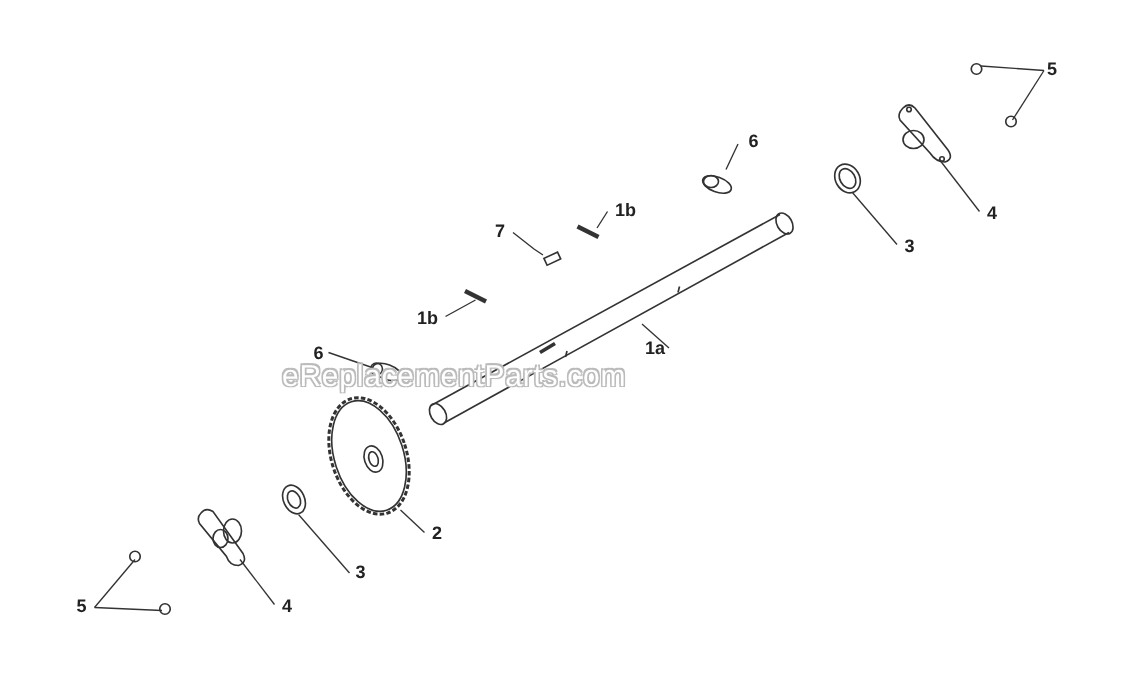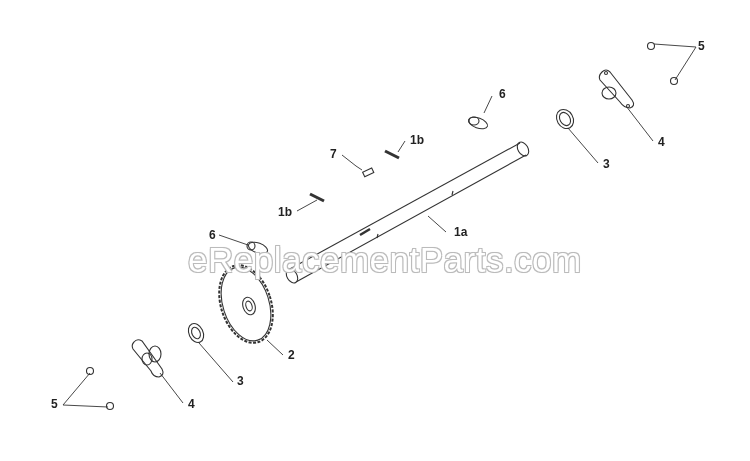--- a/index.html
+++ b/index.html
@@ -1,19 +1,19 @@
 <!DOCTYPE html>
 <html><head>
 <meta charset="utf-8">
 <style>
   html, body { margin:0; padding:0; background:#ffffff; }
   body { width:750px; height:461px; position:relative; overflow:hidden; font-family:"Liberation Sans", sans-serif; }
   #diagram { position:absolute; left:0; top:0; width:750px; height:461px; }
   .callout { position:absolute; font-family:"Liberation Sans", sans-serif; font-weight:bold; font-size:12px; color:#222; line-height:1; }
-  .watermark { position:absolute; left:188px; top:240px; font-family:"Liberation Sans", sans-serif; font-size:35px; color:#ffffff; letter-spacing:0.5px;
+  .watermark { position:absolute; left:188px; top:240px; font-family:"Liberation Sans", sans-serif; font-size:20px; color:#ffffff; letter-spacing:0.5px;
     text-shadow: -1px -1px 0 #bbb, 1px -1px 0 #bbb, -1px 1px 0 #bbb, 1px 1px 0 #bbb, 0 0 2px #ccc; }
 </style>
 </head>
 <body>
 
 <svg id="diagram" viewBox="0 0 750 461" xmlns="http://www.w3.org/2000/svg">
   <g fill="none" stroke="#333" stroke-width="1.1">
 
     <g>
       <line x1="288" y1="270" x2="520" y2="143"></line>
@@ -109,18 +109,18 @@
 
 <div class="watermark">eReplacementParts.com</div>
 
 <span class="callout" style="left:698px;top:40px">5</span>
 <span class="callout" style="left:499px;top:88px">6</span>
 <span class="callout" style="left:658px;top:136px">4</span>
 <span class="callout" style="left:603px;top:158px">3</span>
 <span class="callout" style="left:330px;top:148px">7</span>
 <span class="callout" style="left:410px;top:134px">1b</span>
 <span class="callout" style="left:278px;top:206px">1b</span>
-<span class="callout" style="left:454px;top:226px">1a</span>
+<span class="callout" style="left:430px;top:226px">1a</span>
 <span class="callout" style="left:209px;top:229px">6</span>
 <span class="callout" style="left:288px;top:349px">2</span>
 <span class="callout" style="left:237px;top:375px">3</span>
 <span class="callout" style="left:188px;top:398px">4</span>
 <span class="callout" style="left:51px;top:398px">5</span>
 
 </body></html>

